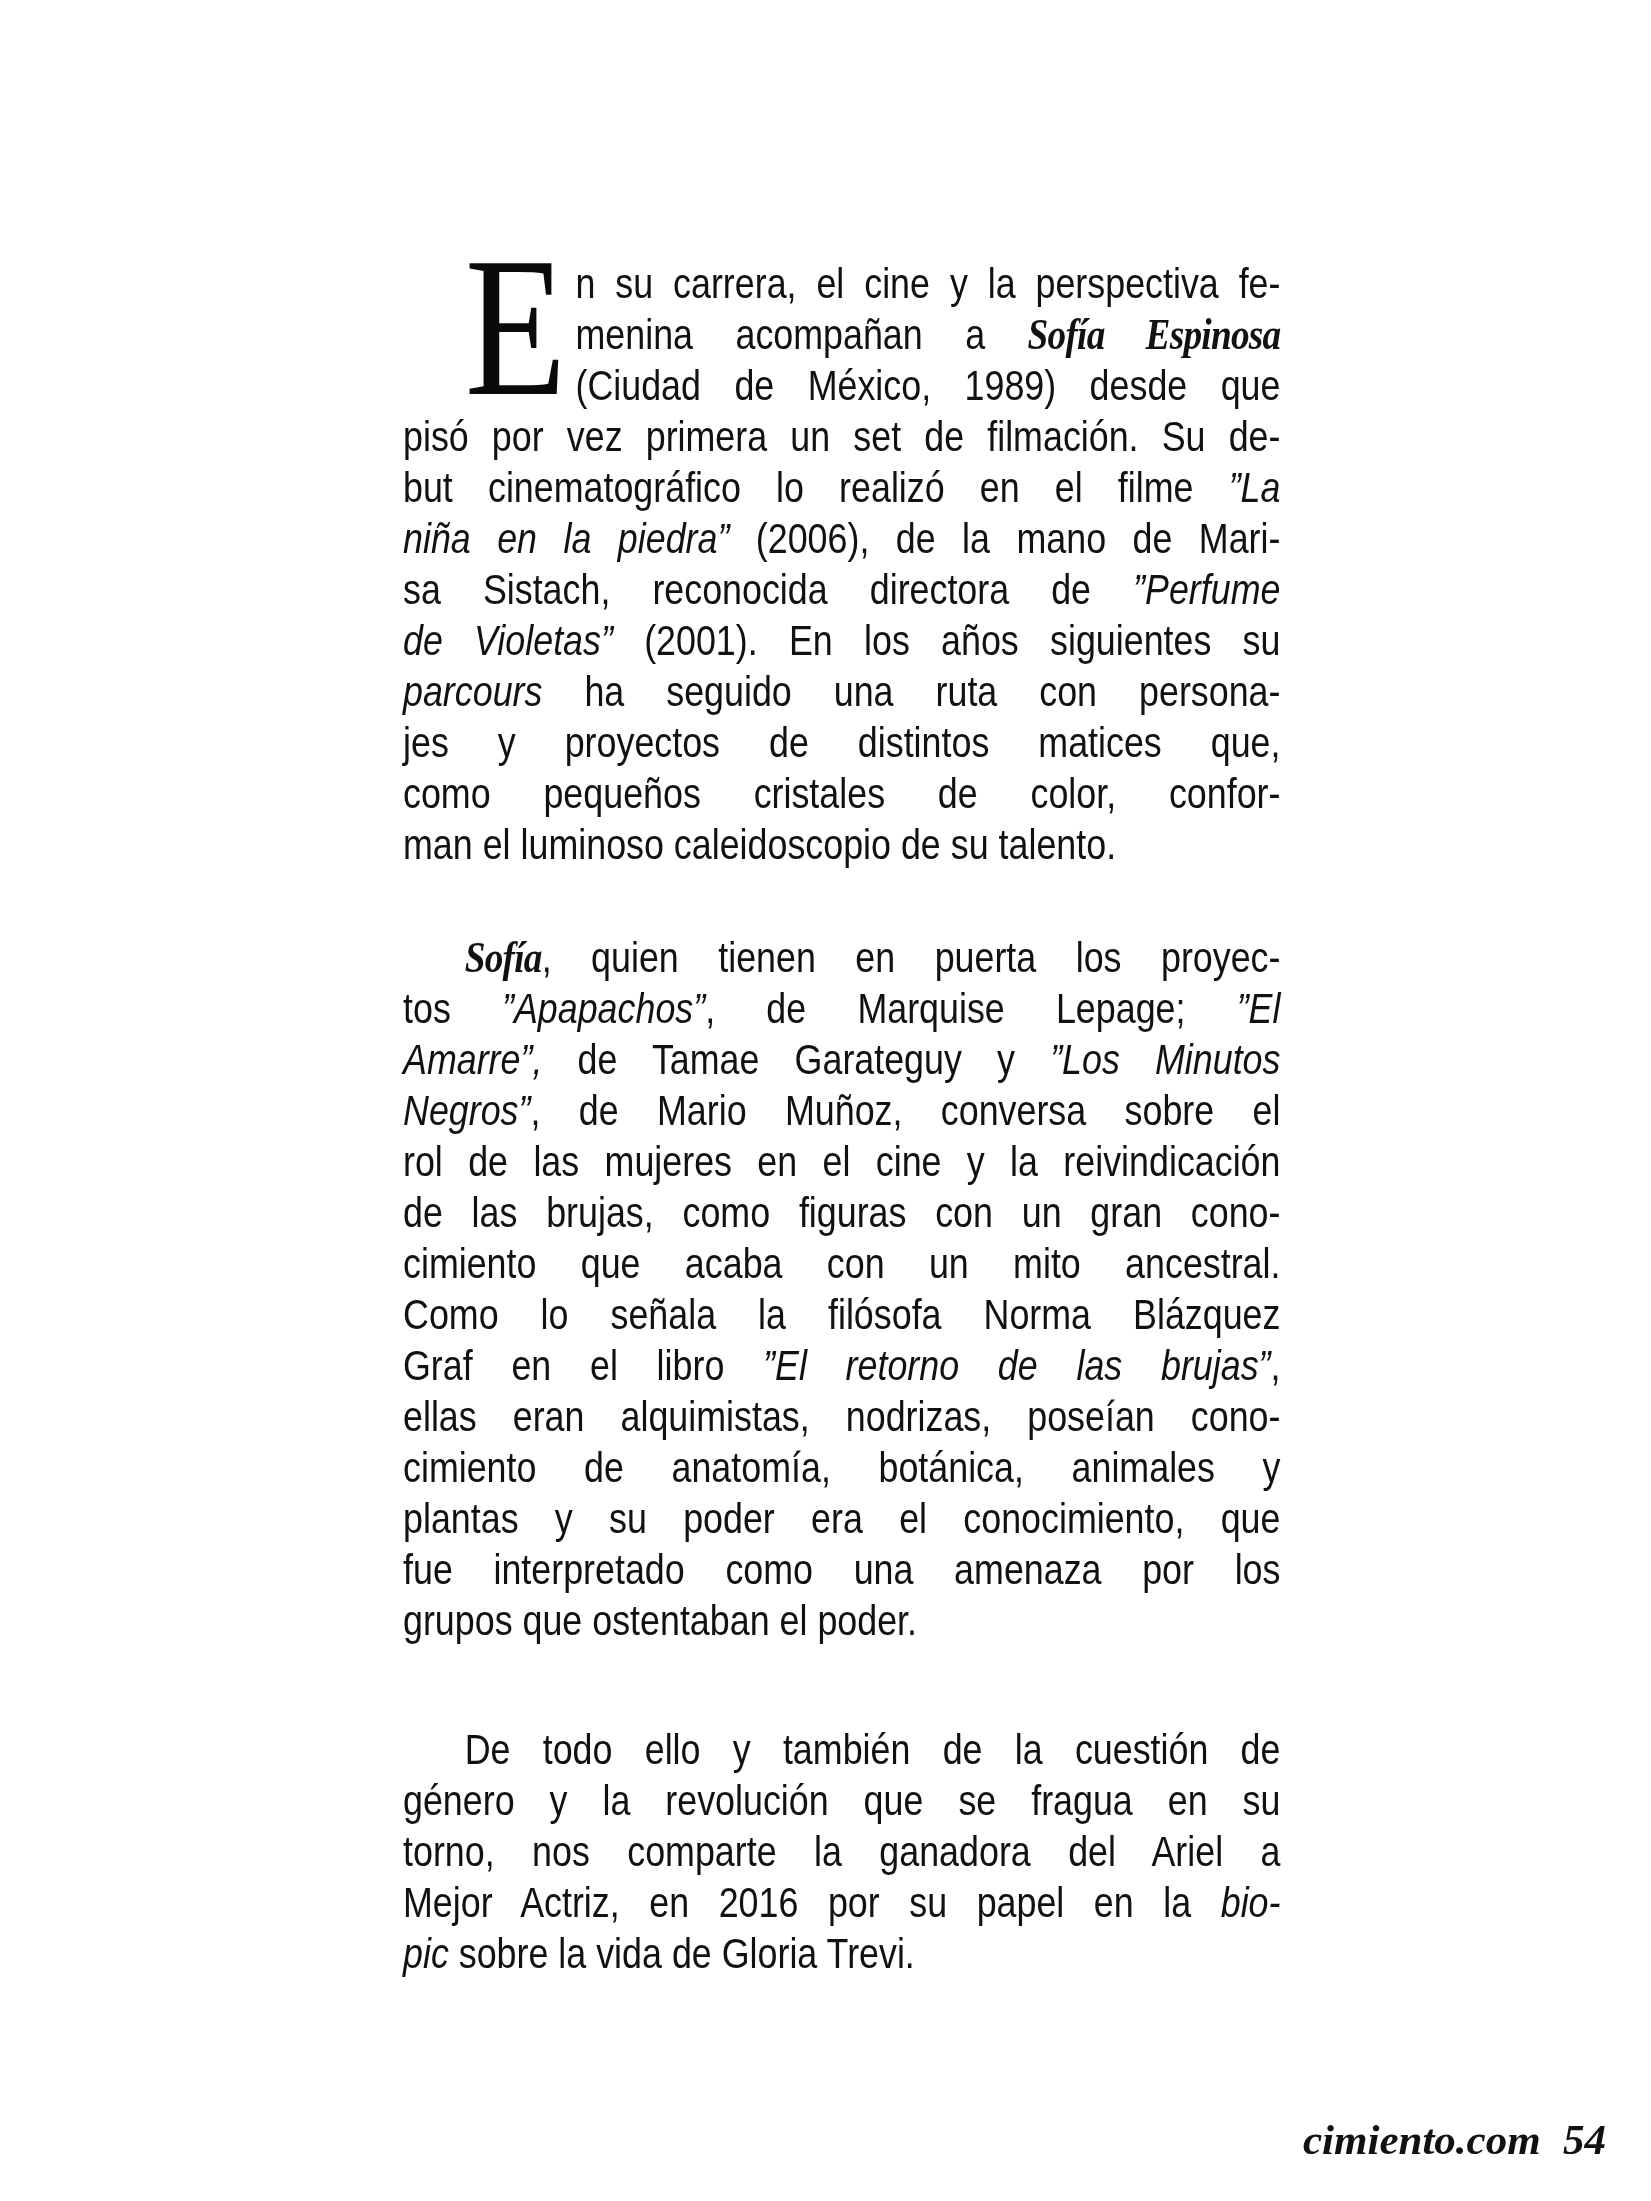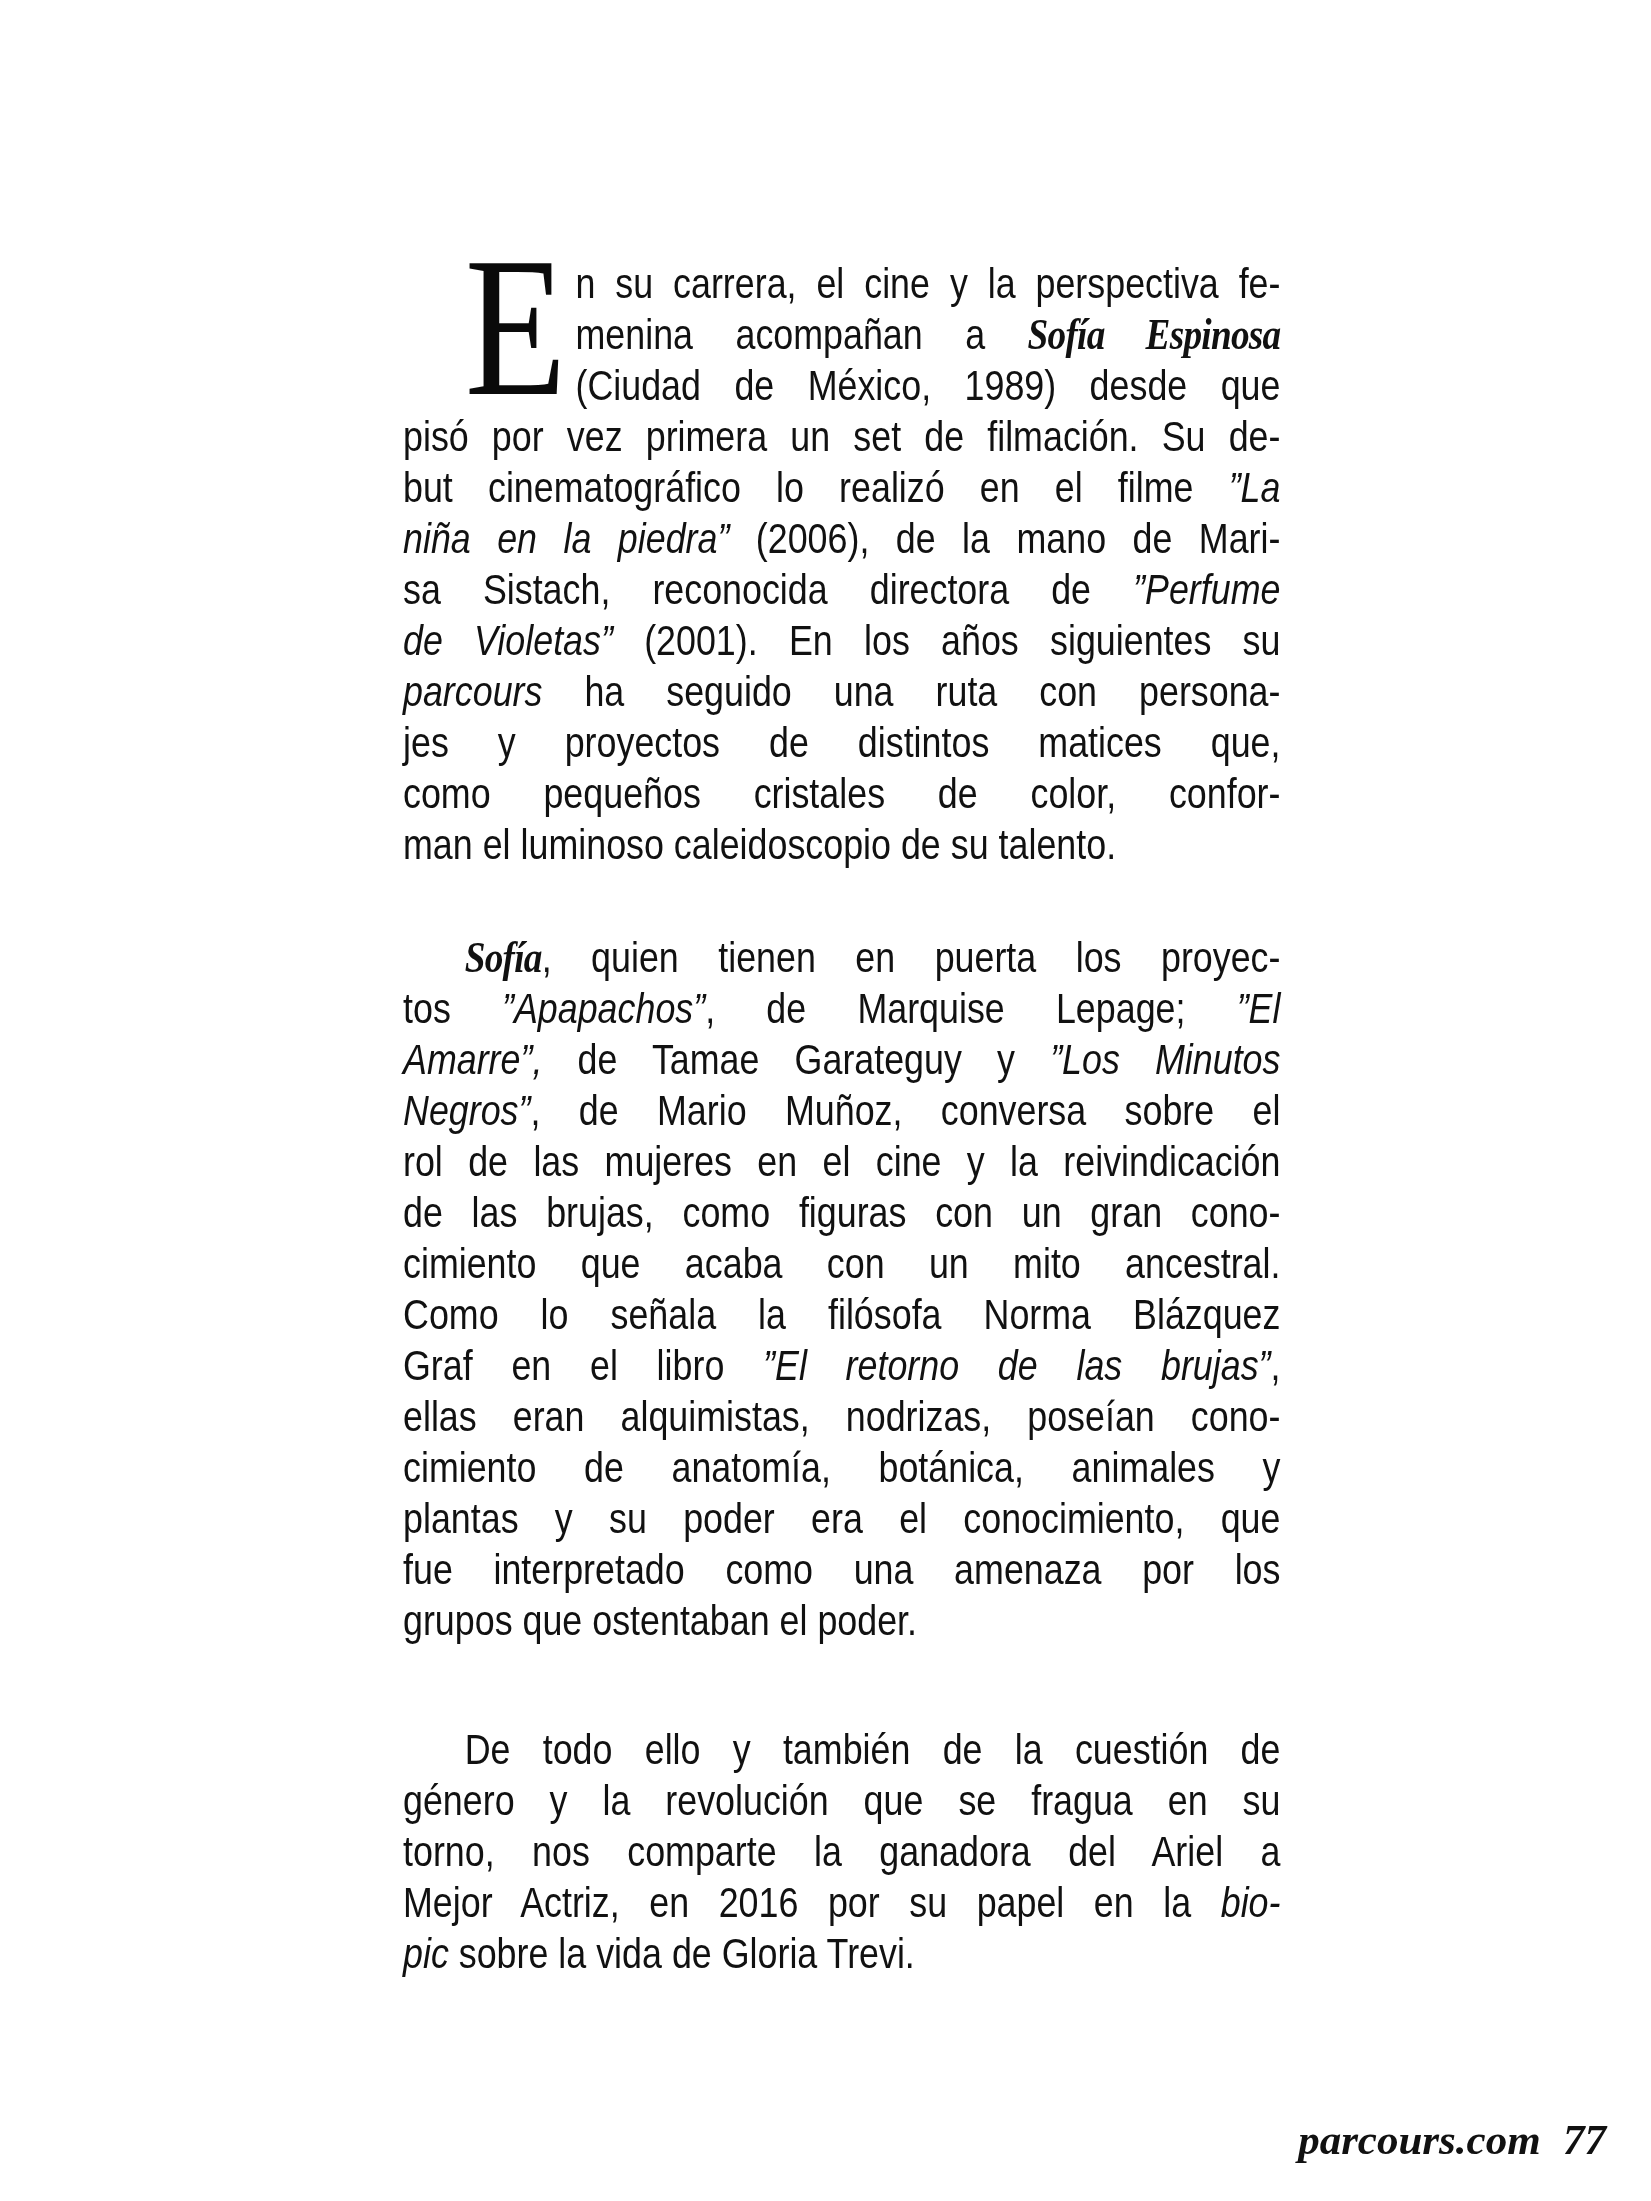--- a/index.html
+++ b/index.html
@@ -79,15 +79,15 @@
     <div class="para p3">
       <div class="line indent"><span class="seg-plain">De todo ello y también de la cuestión de</span></div>
       <div class="line"><span class="seg-plain">género y la revolución que se fragua en su</span></div>
       <div class="line"><span class="seg-plain">torno, nos comparte la ganadora del Ariel a</span></div>
       <div class="line"><span class="seg-plain">Mejor Actriz, en 2016 por su papel en la </span><span class="seg-italic">bio-</span></div>
       <div class="line last"><span class="seg-italic">pic</span><span class="seg-plain"> sobre la vida de Gloria Trevi.</span></div>
     </div>
   </div>
 
 <div class="footer">
-  <span>parcours.com</span><span class="num">77</span>
+  <span>cimiento.com</span><span class="num">54</span>
 </div>
 
 
 </body></html>

